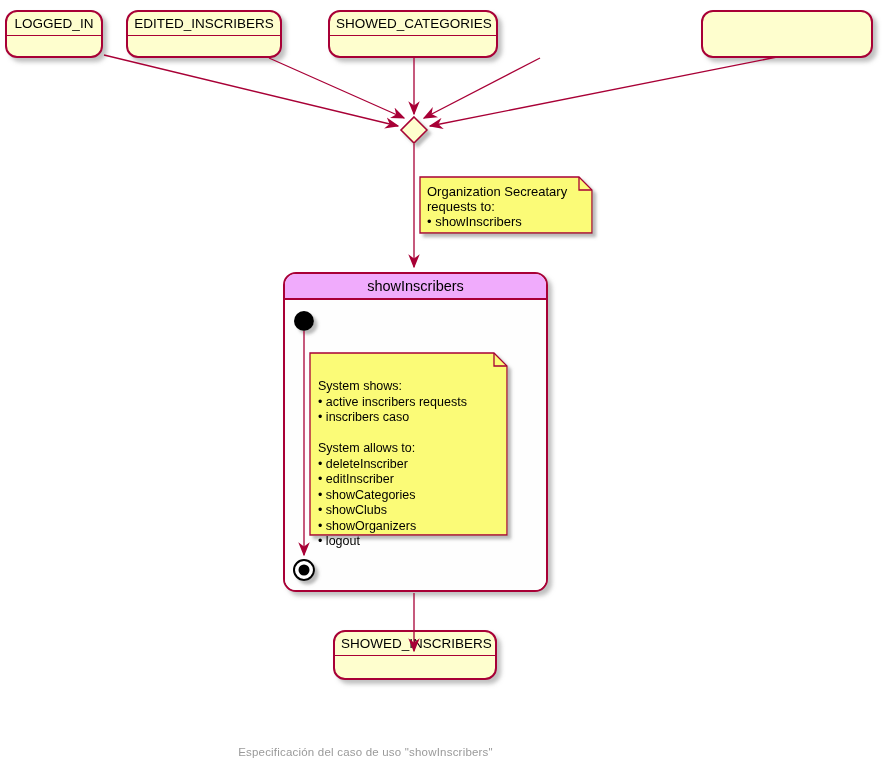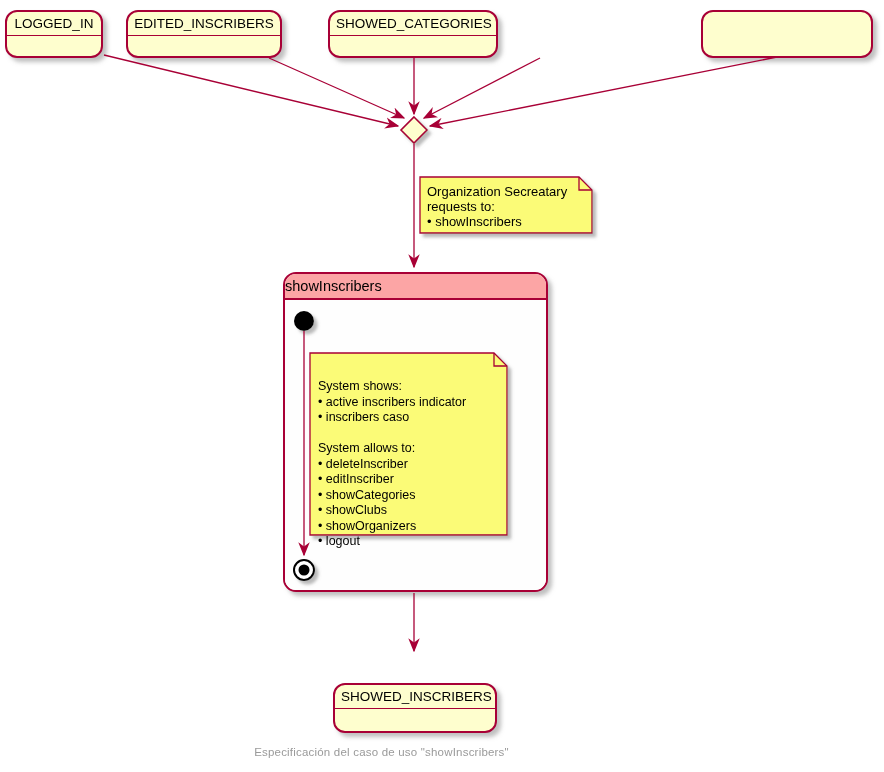--- a/index.html
+++ b/index.html
@@ -31,38 +31,38 @@
     position:absolute;
     background:#ffffff;
     border:2px solid #A80036;
     border-radius:13px;
     box-shadow:4px 4px 4px rgba(140,140,140,0.55);
     box-sizing:border-box;
     display:flex;flex-direction:column;
   }
   .composite-header{
     height:24px;line-height:24px;
-    background:#fca5a5;
+    background:#f0abfc;
     border-bottom:2px solid #A80036;
     border-radius:11px 11px 0 0;
-    text-align:left;
+    text-align:center;
     font-size:14.5px;color:#000;
   }
   .composite-body{flex:1;border-radius:0 0 11px 11px;background:#FEFEFE;}
   
   #overlay{position:absolute;left:0;top:0;z-index:5;pointer-events:none;}
   .box-layer{position:absolute;left:0;top:0;z-index:1;width:884px;height:772px;}
   .text-layer{position:absolute;left:0;top:0;z-index:6;width:884px;height:772px;pointer-events:none;}
   
   .note-text{position:absolute;color:#000;}
   .note-line{height:15.5px;line-height:15.5px;font-size:12.5px;white-space:nowrap;}
   .req-note-line{height:15px;line-height:15px;font-size:13px;white-space:nowrap;}
   
   .caption{
-    position:absolute;left:16px;top:746px;width:731px;
+    position:absolute;left:0;top:746px;width:731px;
     text-align:center;font-size:11.5px;color:#9a9a9a;
     letter-spacing:0.2px;
   }
 </style>
 </head>
 <body>
 
 <div id="canvas">
 
   <div class="box-layer">
@@ -85,21 +85,21 @@
 
     <div class="state" style="left:701px;top:10px;width:172px;height:48px;">
       <div class="state-body"></div>
     </div>
 
     <div class="composite" style="left:283px;top:272px;width:265px;height:320px;">
       <div class="composite-header">showInscribers</div>
       <div class="composite-body"></div>
     </div>
 
-    <div class="state" style="left:333px;top:683px;width:164px;height:50px;">
+    <div class="state" style="left:333px;top:630px;width:164px;height:50px;">
       <div class="state-title">SHOWED_INSCRIBERS</div>
       <div class="state-body"></div>
     </div>
   </div>
 
   <svg id="overlay" width="884" height="772" viewBox="0 0 884 772">
     <defs>
       <marker id="arrow" viewBox="0 0 10 8" refX="9" refY="4" markerWidth="11" markerHeight="9" orient="auto">
         <path d="M0,0 L10,4 L0,8 L3,4 Z" fill="#A80036"></path>
       </marker>
@@ -143,21 +143,21 @@
   <div class="text-layer">
 
     <div class="note-text" style="left:427px;top:184px;">
       <div class="req-note-line">Organization Secreatary</div>
       <div class="req-note-line">requests to:</div>
       <div class="req-note-line">• showInscribers</div>
     </div>
 
     <div class="note-text" style="left:318px;top:360px;margin-top:19px;">
       <div class="note-line">System shows:</div>
-      <div class="note-line">• active inscribers indicator</div>
+      <div class="note-line">• active inscribers requests</div>
       <div class="note-line">• inscribers caso</div>
       <div class="note-line"></div>
       <div class="note-line">System allows to:</div>
       <div class="note-line">• deleteInscriber</div>
       <div class="note-line">• editInscriber</div>
       <div class="note-line">• showCategories</div>
       <div class="note-line">• showClubs</div>
       <div class="note-line">• showOrganizers</div>
       <div class="note-line">• logout</div>
     </div>

